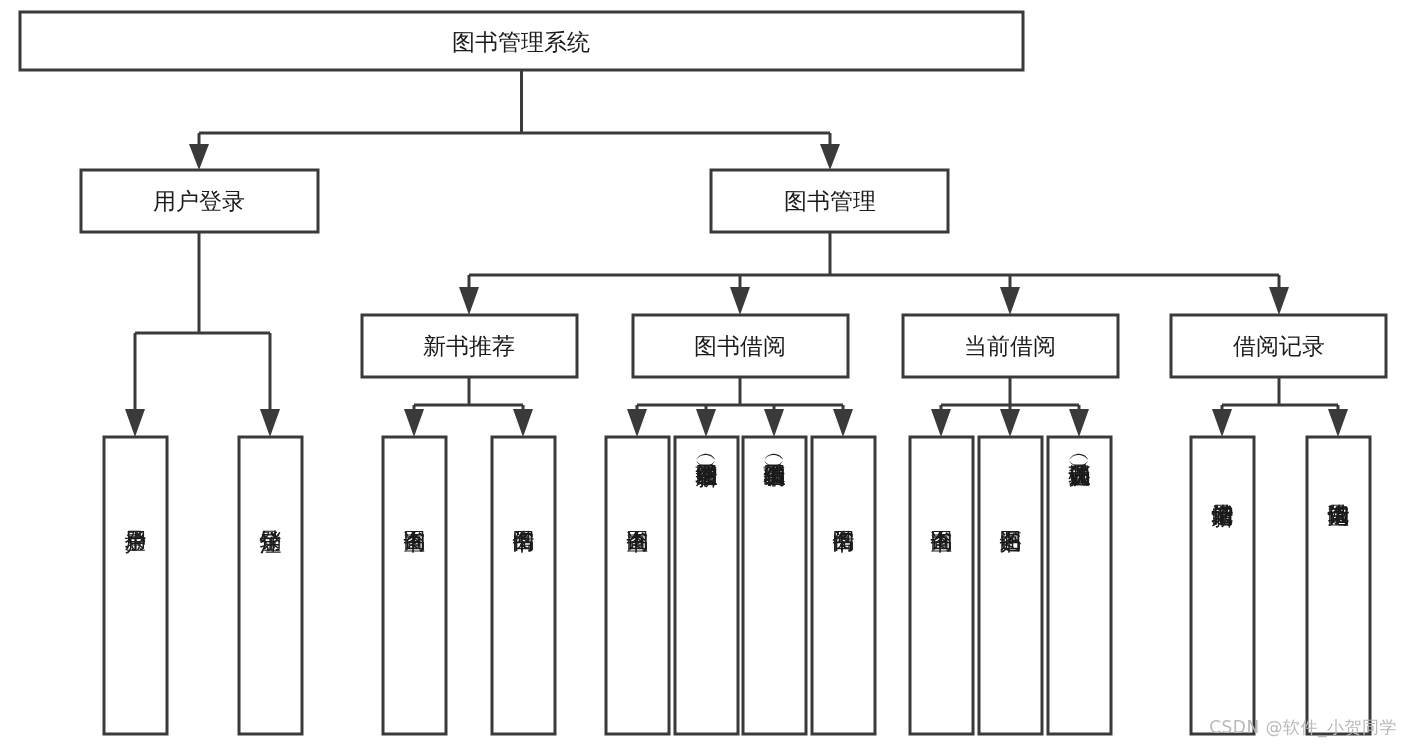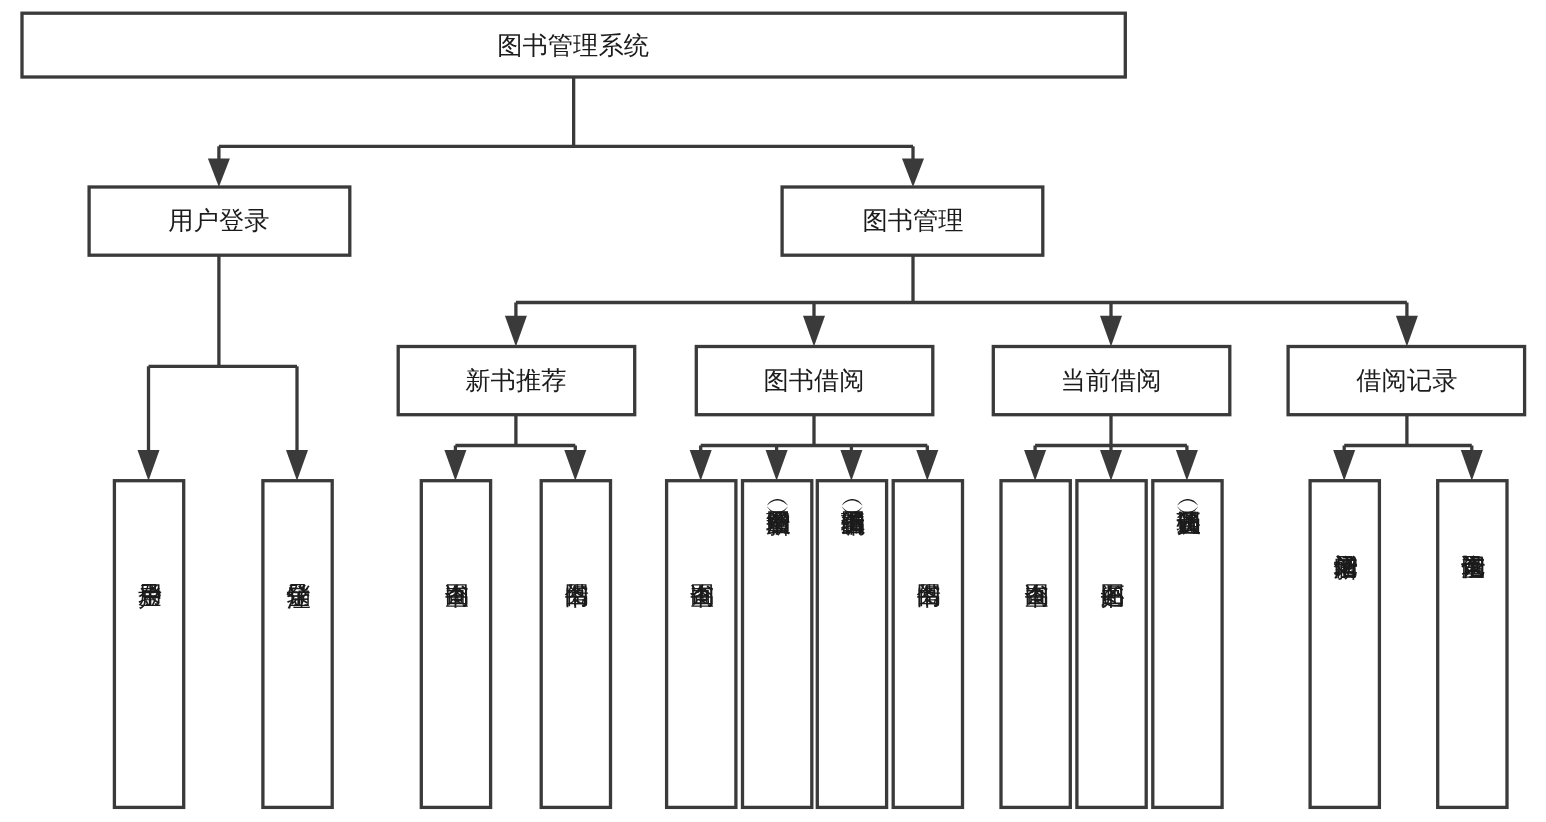--- a/index.html
+++ b/index.html
@@ -224,13 +224,14 @@
       <rect class="node-box" x="1191" y="437" width="63" height="297"></rect>
       <text class="node-label-v" x="1223" y="487">新增借阅记录</text>
     </g>
     <g>
       <rect class="node-box" x="1307" y="437" width="63" height="297"></rect>
       <text class="node-label-v" x="1339" y="487">查询借阅记录</text>
     </g>
 
   </svg>
 
+  <div class="watermark-text">CSDN @软件_小贺同学</div>
 </div>
 
 </body></html>

